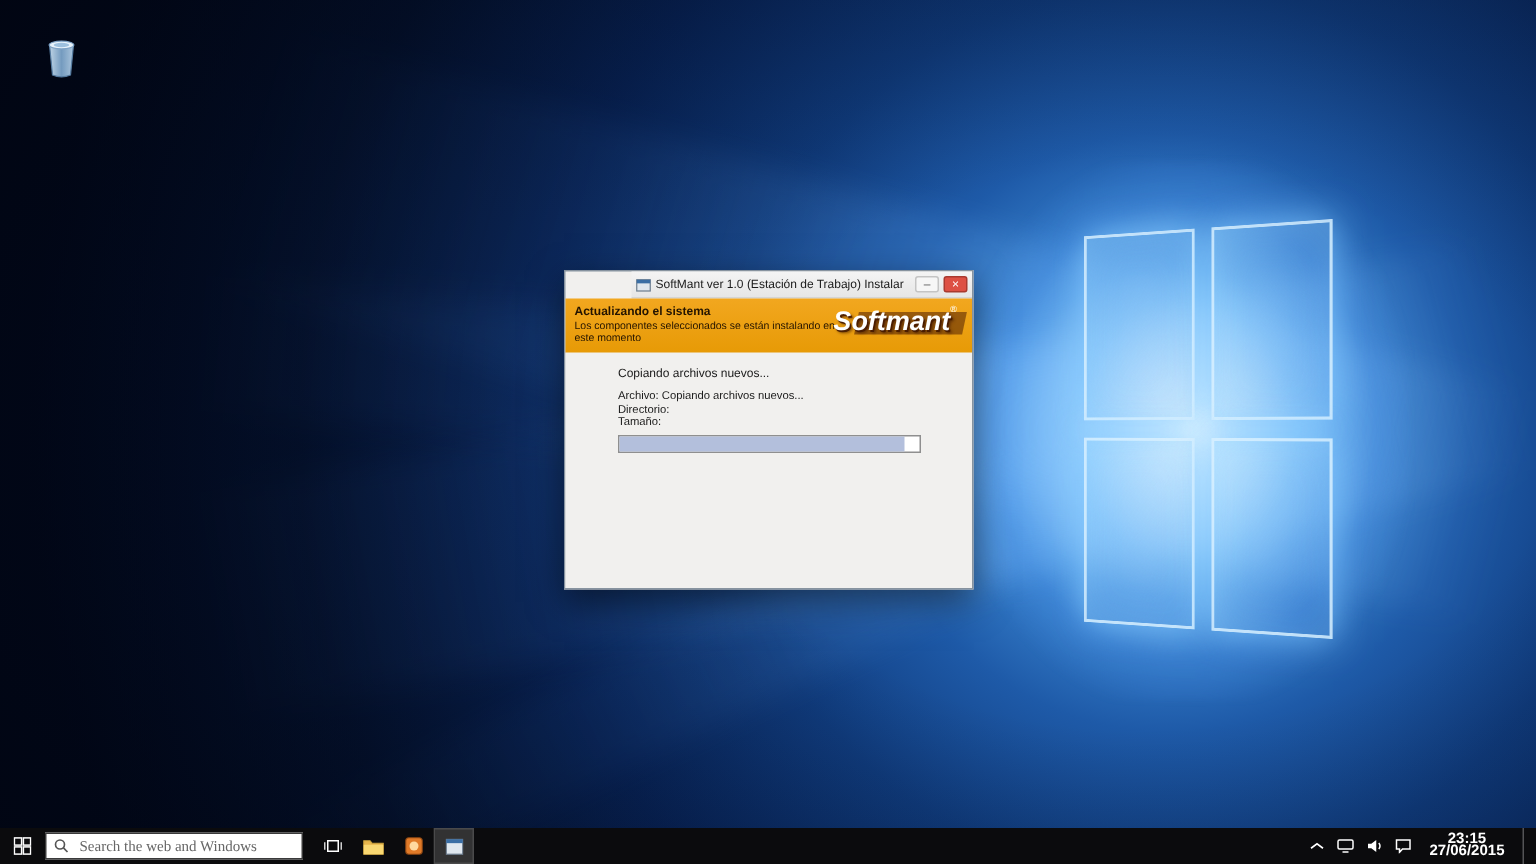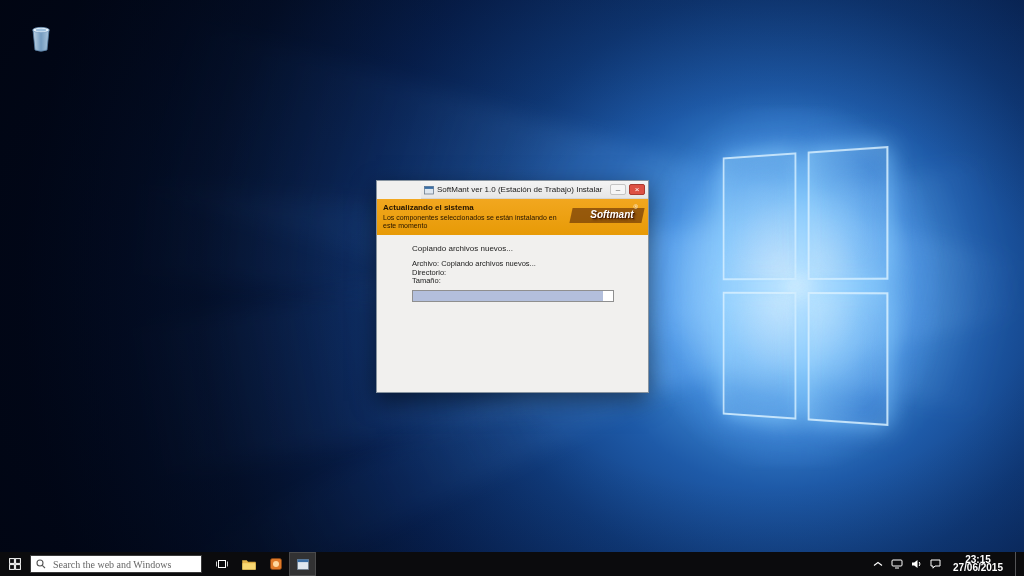--- a/index.html
+++ b/index.html
@@ -57,21 +57,21 @@
     border-radius:2px;box-sizing:border-box;cursor:default;}
   .cap-min{background:#f6f6f6;border:1px solid #c4c4c4;color:#555;}
   .cap-close{background:#dd5044;border:1px solid #a93a30;color:#fff;}
   .banner{height:36px;flex:0 0 36px;position:relative;box-sizing:border-box;
     padding:4px 6px;background:linear-gradient(180deg,#f2a71f,#e79a06);color:#241400;overflow:hidden;}
   .banner-heading{font-size:8px;font-weight:bold;}
   .banner-sub{font-size:7px;margin-top:2px;max-width:180px;line-height:8px;}
   .logo{position:absolute;right:10px;top:5px;}
   .logo-plaque{position:absolute;right:-5px;top:4px;width:72px;height:15px;
     background:rgba(78,30,4,.55);transform:skewX(-12deg);}
-  .logo-text{position:relative;font-style:italic;font-weight:bold;color:#fff;font-size:10px;
+  .logo-text{position:relative;font-style:italic;font-weight:bold;color:#fff;font-size:18px;
     text-shadow:1px 1px 0 rgba(70,25,0,.9),2px 2px 2px rgba(60,20,0,.6);}
   .logo-reg{position:relative;color:#fff;font-size:6px;vertical-align:top;}
   .dlg-body{flex:1;background:#f1f0ee;box-sizing:border-box;padding:9px 0 0 35px;color:#1a1a1a;}
   .status-line{font-size:8px;margin-bottom:7px;}
   .detail-line{font-size:7.5px;line-height:8.5px;}
   .progress{margin-top:4px;width:202px;height:12px;background:#fff;
     border:1px solid #8f8f8f;box-sizing:border-box;}
   .progress-fill{height:100%;background:#b3bfdc;}
   .dlg-footer{height:25px;flex:0 0 25px;border-top:1px solid #cfcfcf;box-shadow:inset 0 1px 0 #fff;
     display:flex;align-items:center;justify-content:flex-end;padding:0 8px;background:#f1f0ee;}

